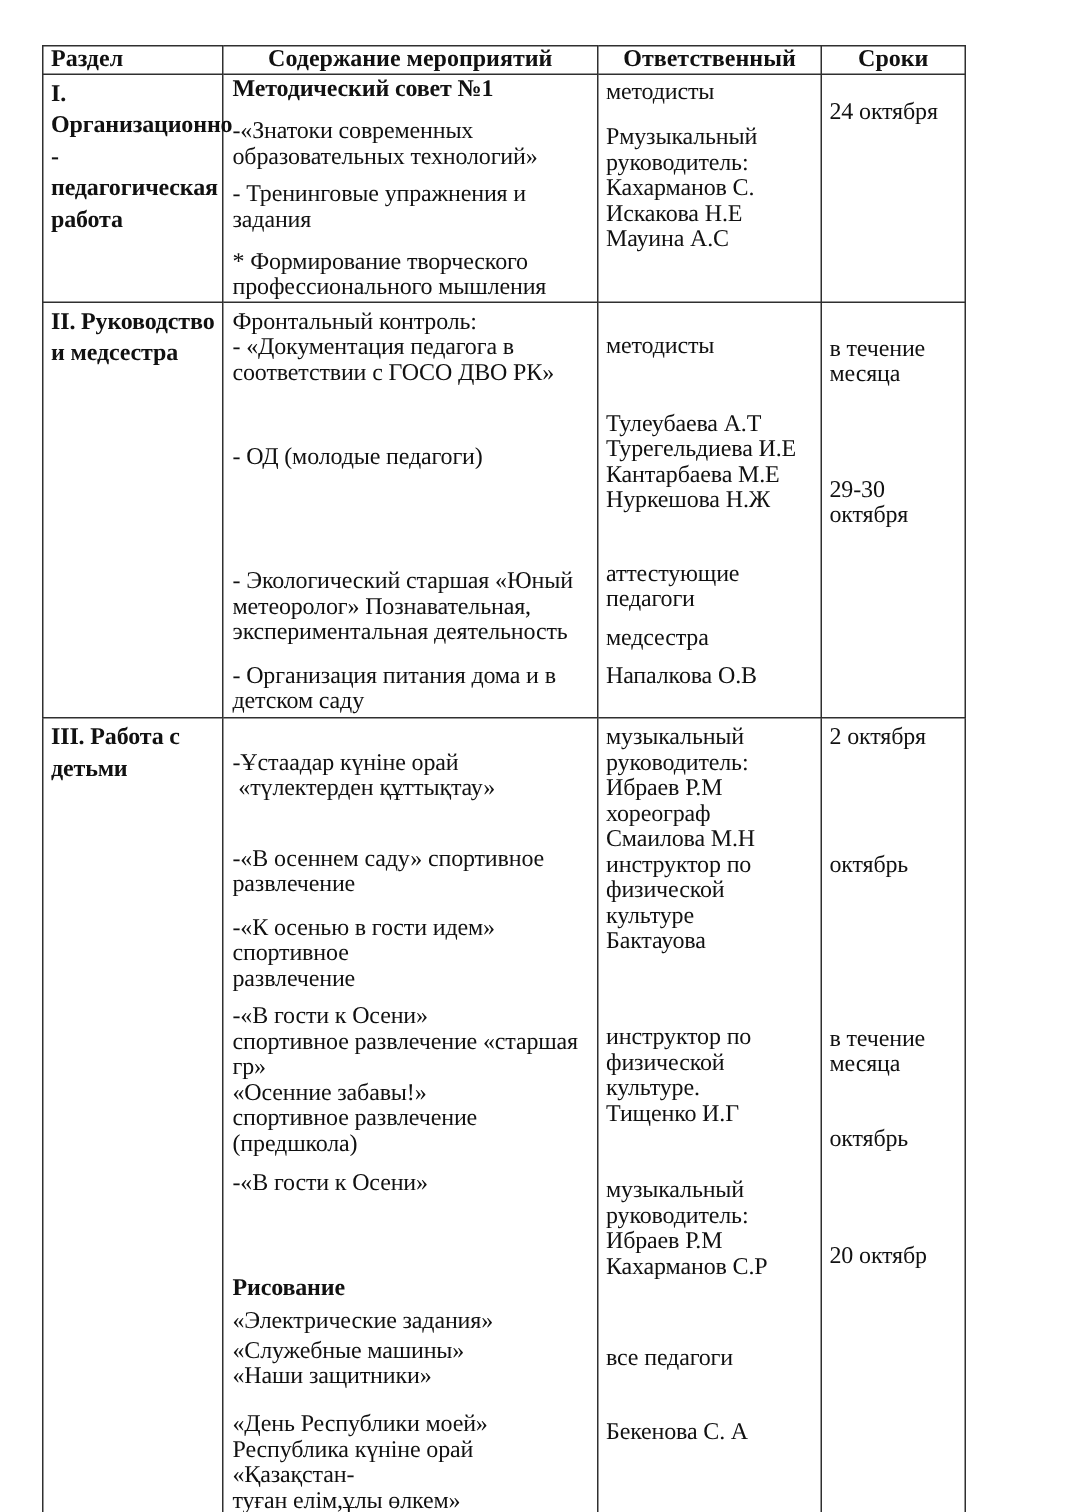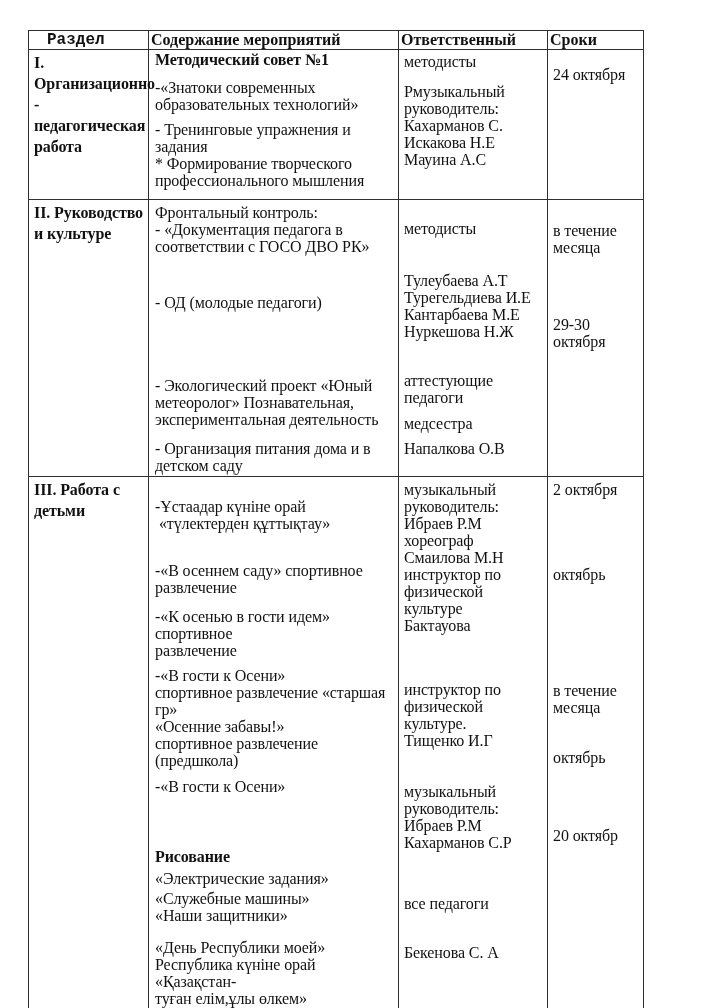--- a/index.html
+++ b/index.html
@@ -16,28 +16,28 @@
     width:615px;
   }
   col.c1{width:120px;} col.c2{width:250px;} col.c3{width:149px;} col.c4{width:96px;}
   th, td {
     border:1px solid #2f2f2f;
     vertical-align:top;
     font-size:16px;
   }
   th {
     font-weight:bold;
-    text-align:left;
+    text-align:center;
     line-height:16px;
     height:16px;
     padding:1px 2px;
     white-space:nowrap;
     overflow:hidden;
   }
-  th.left { text-align:left; padding-left:18px;font-family:Liberation Mono, monospace; }
+  th.left { text-align:left; padding-left:5px; }
   td { line-height:17px; padding:1px 5px; }
   td.sec {
     font-weight:bold;
     line-height:21px;
     padding-top:2px;
   }
   td.cnt { padding:1px 2px 1px 6px; }
   .p { white-space:pre-line; letter-spacing:-0.1px; }
   .b { font-weight:bold; }
   tr.r1 { height:150px; }
@@ -71,47 +71,47 @@
 Организационно
 -
 педагогическая
 работа</div>
         </td>
         <td class="cnt">
           <div class="p b">Методический совет №1</div>
           <div class="p" style="margin-top:11px">-«Знатоки современных
 образовательных технологий»</div>
           <div class="p" style="margin-top:8px">- Тренинговые упражнения и задания</div>
-          <div class="p" style="">* Формирование творческого
+          <div class="p" style="margin-top:11px">* Формирование творческого
 профессионального мышления</div>
         </td>
         <td>
           <div class="p" style="margin-top:2px">методисты</div>
           <div class="p" style="margin-top:13px">Рмузыкальный
 руководитель:
 Кахарманов С.
 Искакова Н.Е
 Мауина А.С</div>
         </td>
         <td>
           <div class="p" style="margin-top:15px">24 октября</div>
         </td>
       </tr>
 
       <tr class="r2">
         <td class="sec">
           <div class="p">II. Руководство
-и культуре</div>
+и медсестра</div>
         </td>
         <td class="cnt">
           <div class="p" style="margin-top:3px">Фронтальный контроль:
 - «Документация педагога в
 соответствии с ГОСО ДВО РК»</div>
           <div class="p" style="margin-top:39px">- ОД (молодые педагоги)</div>
-          <div class="p" style="margin-top:66px">- Экологический проект «Юный
+          <div class="p" style="margin-top:66px">- Экологический старшая «Юный
 метеоролог» Познавательная,
 экспериментальная деятельность</div>
           <div class="p" style="margin-top:12px">- Организация питания дома и в
 детском саду</div>
         </td>
         <td>
           <div class="p" style="margin-top:19px">методисты</div>
           <div class="p" style="margin-top:35px">Тулеубаева А.Т
 Турегельдиева И.Е
 Кантарбаева М.Е

